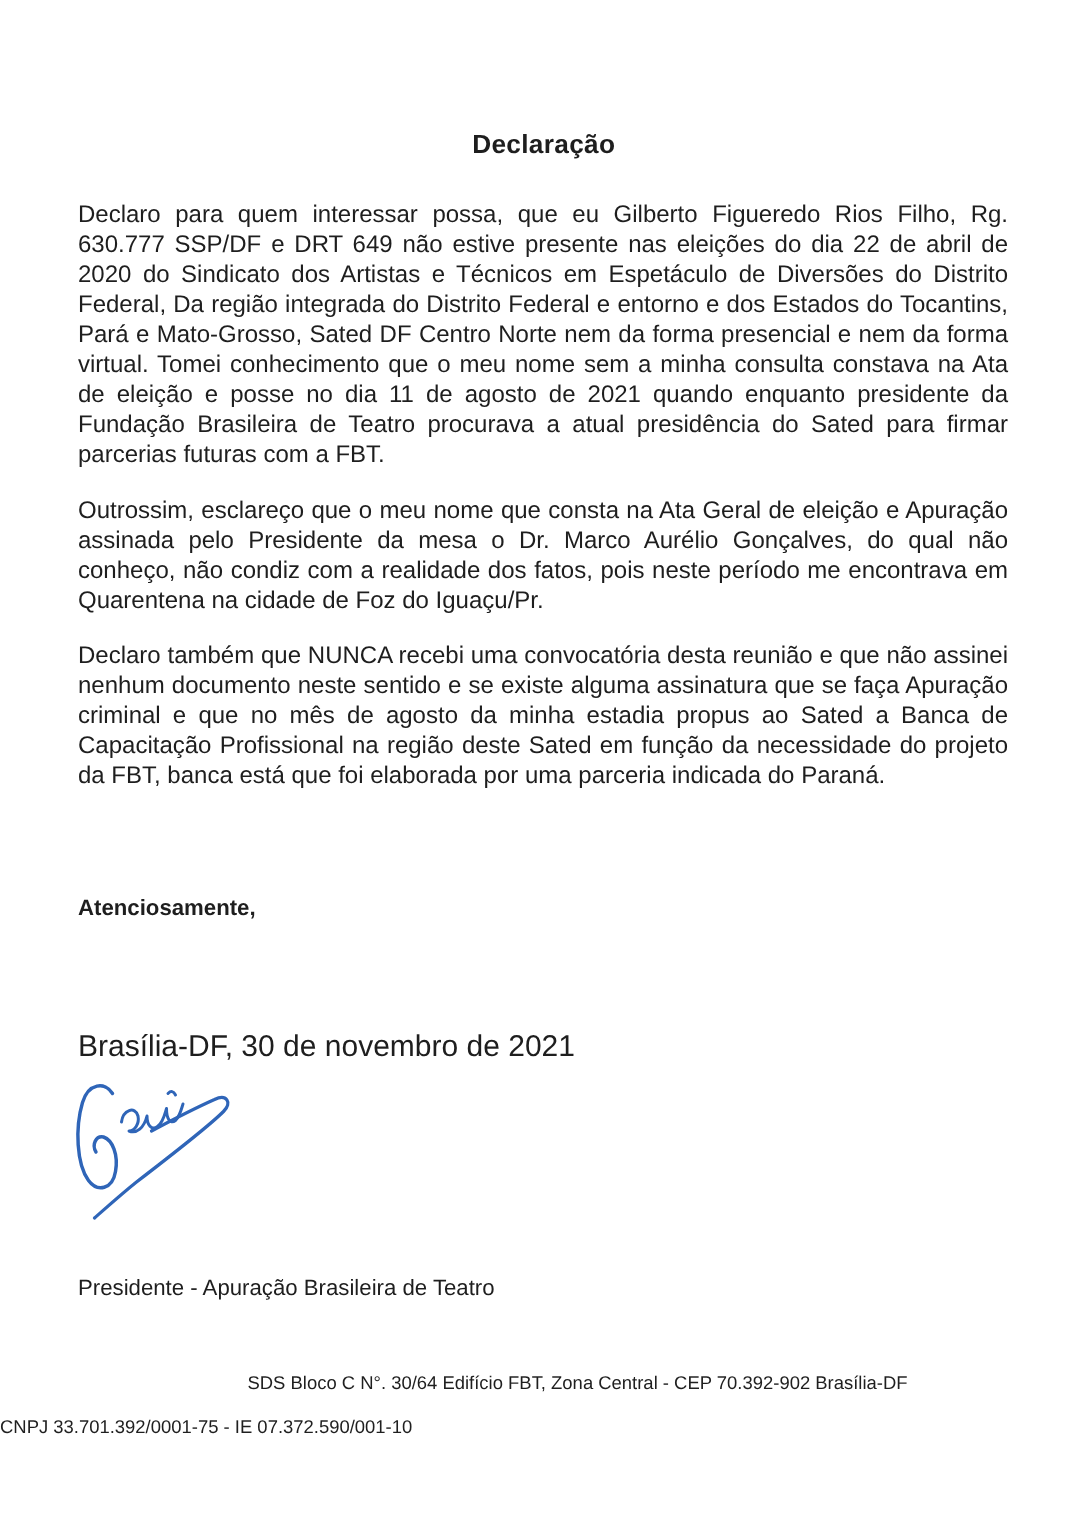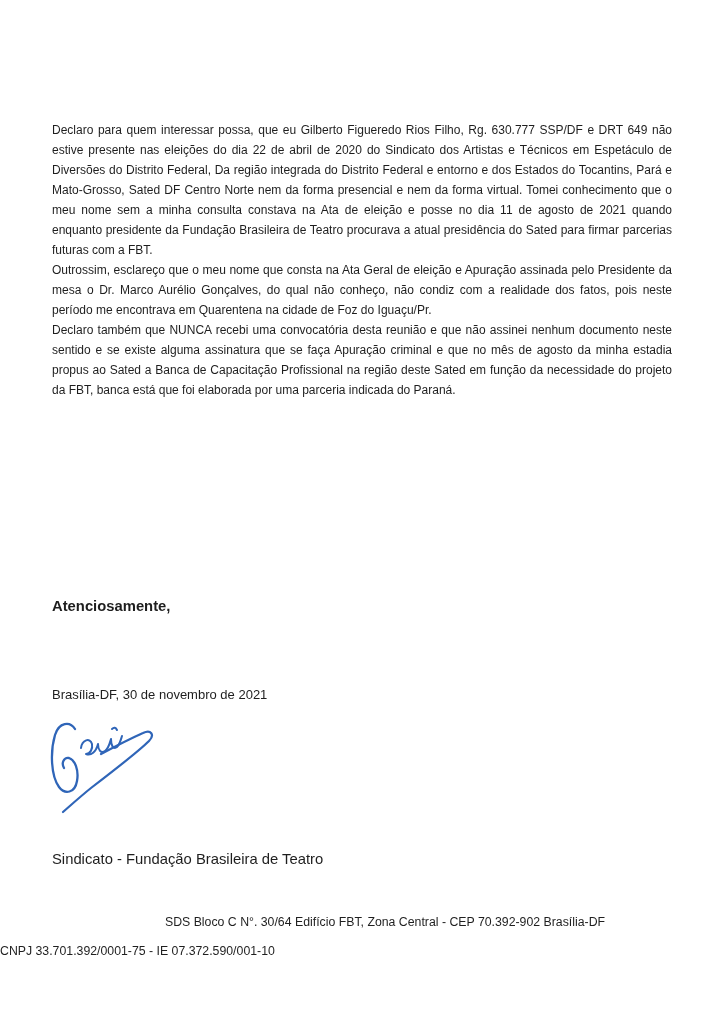--- a/index.html
+++ b/index.html
@@ -22,41 +22,41 @@
     top: 86px;
     left: 0;
     right: 0;
     text-align: center;
     font-size: 17.5px;
     font-weight: bold;
     letter-spacing: 0.2px;
   }
   .doc-body {
     position: absolute;
-    top: 120px;
+    top: 134px;
     left: 52px;
     width: 620px;
-    font-size: 12px;
+    font-size: 16px;
     line-height: 20px;
     text-align: justify;
   }
   .doc-body p { margin: 0; }
-  .doc-body p + p { }
+  .doc-body p + p { margin-top: 17px; }
   .closing {
     position: absolute;
     top: 598px;
     left: 52px;
     font-size: 14.8px;
     font-weight: bold;
   }
   .dateline {
     position: absolute;
     top: 687px;
     left: 52px;
-    font-size: 13px;
+    font-size: 20px;
   }
   .signature-wrap {
     position: absolute;
     top: 716px;
     left: 46px;
     width: 115px;
     height: 100px;
   }
   .sig-name {
     position: absolute;
@@ -89,20 +89,21 @@
     text-align: left;
     font-size: 12.3px;
     color: #1f1f1f;
   }
 </style>
 </head>
 <body>
 
 <div class="page">
 
+  <div class="doc-title">Declaração</div>
 
   <div class="doc-body">
     <p>Declaro para quem interessar possa, que eu Gilberto Figueredo Rios Filho, Rg. 630.777 SSP/DF e DRT 649 não estive presente nas eleições do dia 22 de abril de 2020 do Sindicato dos Artistas e Técnicos em Espetáculo de Diversões do Distrito Federal, Da região integrada do Distrito Federal e entorno e dos Estados do Tocantins, Pará e Mato-Grosso, Sated DF Centro Norte nem da forma presencial e nem da forma virtual. Tomei conhecimento que o meu nome sem a minha consulta constava na Ata de eleição e posse no dia 11 de agosto de 2021 quando enquanto presidente da Fundação Brasileira de Teatro procurava a atual presidência do Sated para firmar parcerias futuras com a FBT.</p>
     <p>Outrossim, esclareço que o meu nome que consta na Ata Geral de eleição e Apuração assinada pelo Presidente da mesa o Dr. Marco Aurélio Gonçalves, do qual não conheço, não condiz com a realidade dos fatos, pois neste período me encontrava em Quarentena na cidade de Foz do Iguaçu/Pr.</p>
     <p>Declaro também que NUNCA recebi uma convocatória desta reunião e que não assinei nenhum documento neste sentido e se existe alguma assinatura que se faça Apuração criminal e que no mês de agosto da minha estadia propus ao Sated a Banca de Capacitação Profissional na região deste Sated em função da necessidade do projeto da FBT, banca está que foi elaborada por uma parceria indicada do Paraná.</p>
   </div>
 
   <div class="closing">Atenciosamente,</div>
 
   <div class="dateline">Brasília-DF, 30 de novembro de 2021</div>
@@ -114,19 +115,19 @@
 
       <path d="M 35,32 C 36,24 44,21 46,28 C 47,33 44,38 40,38 C 45,40 50,36 52,28 C 52,34 55,38 59,35 C 63,32 64,26 65,23 C 65,29 67,34 71,31 C 74,28 75,23 76,20" stroke="#2f65b8" stroke-width="2" stroke-linecap="round" stroke-linejoin="round"></path>
 
       <path d="M 66,13 Q 69,10 71,14" stroke="#2f65b8" stroke-width="2" stroke-linecap="round"></path>
 
       <path d="M 55,38 C 70,30 88,21 97,17 C 105,13 109,19 103,25 C 95,33 75,49 45,72 C 35,80 25,89 17,96" stroke="#2f65b8" stroke-width="2.2" stroke-linecap="round" stroke-linejoin="round"></path>
     </svg>
   </div>
 
 
-  <div class="sig-role">Sindicato - Fundação Brasileira de Teatro</div>
+  <div class="sig-role">Presidente - Apuração Brasileira de Teatro</div>
 
   <div class="footer-line1">SDS Bloco C N°. 30/64 Edifício FBT, Zona Central - CEP 70.392-902 Brasília-DF</div>
 
   <div class="footer-line2">CNPJ 33.701.392/0001-75 - IE 07.372.590/001-10</div>
 
 </div>
 
 </body></html>

